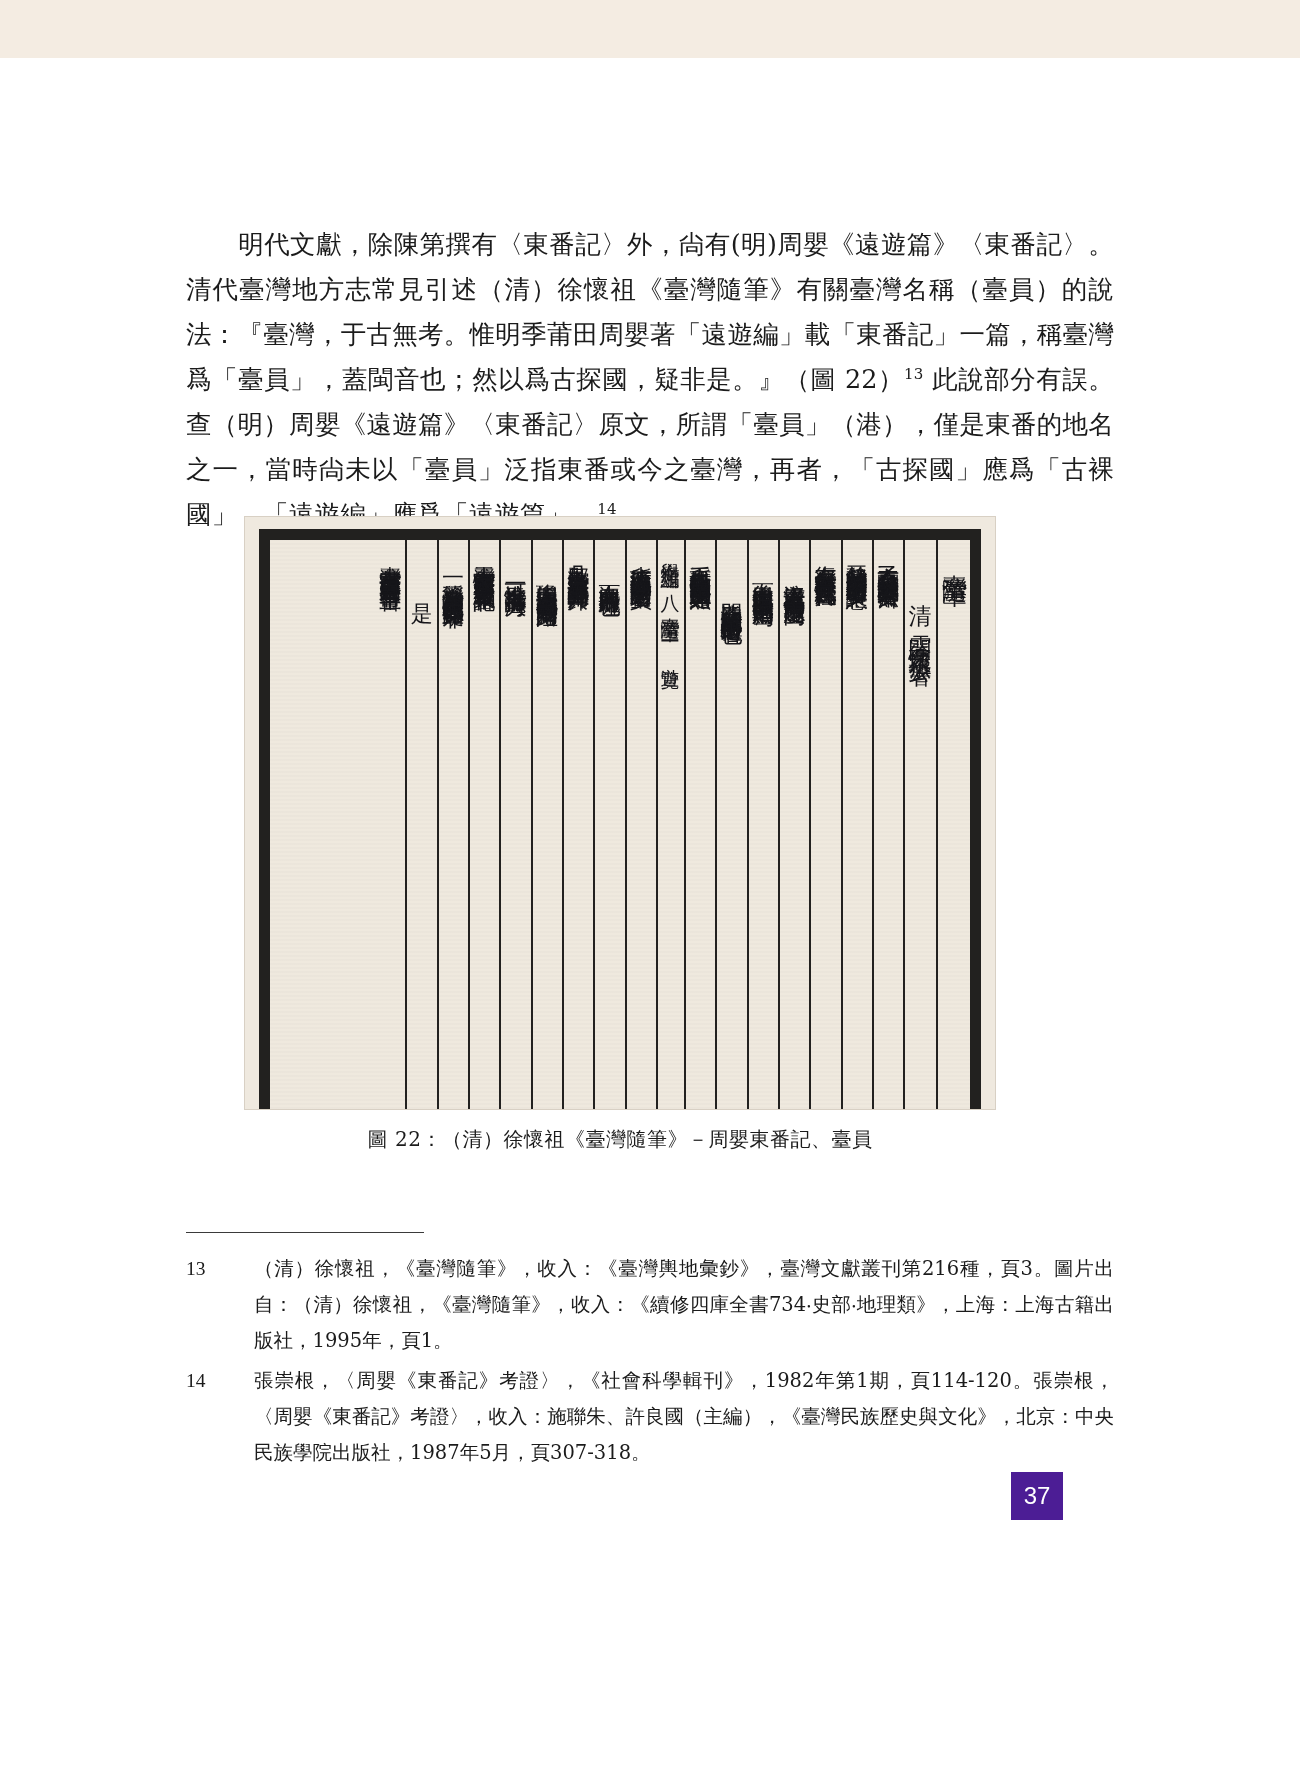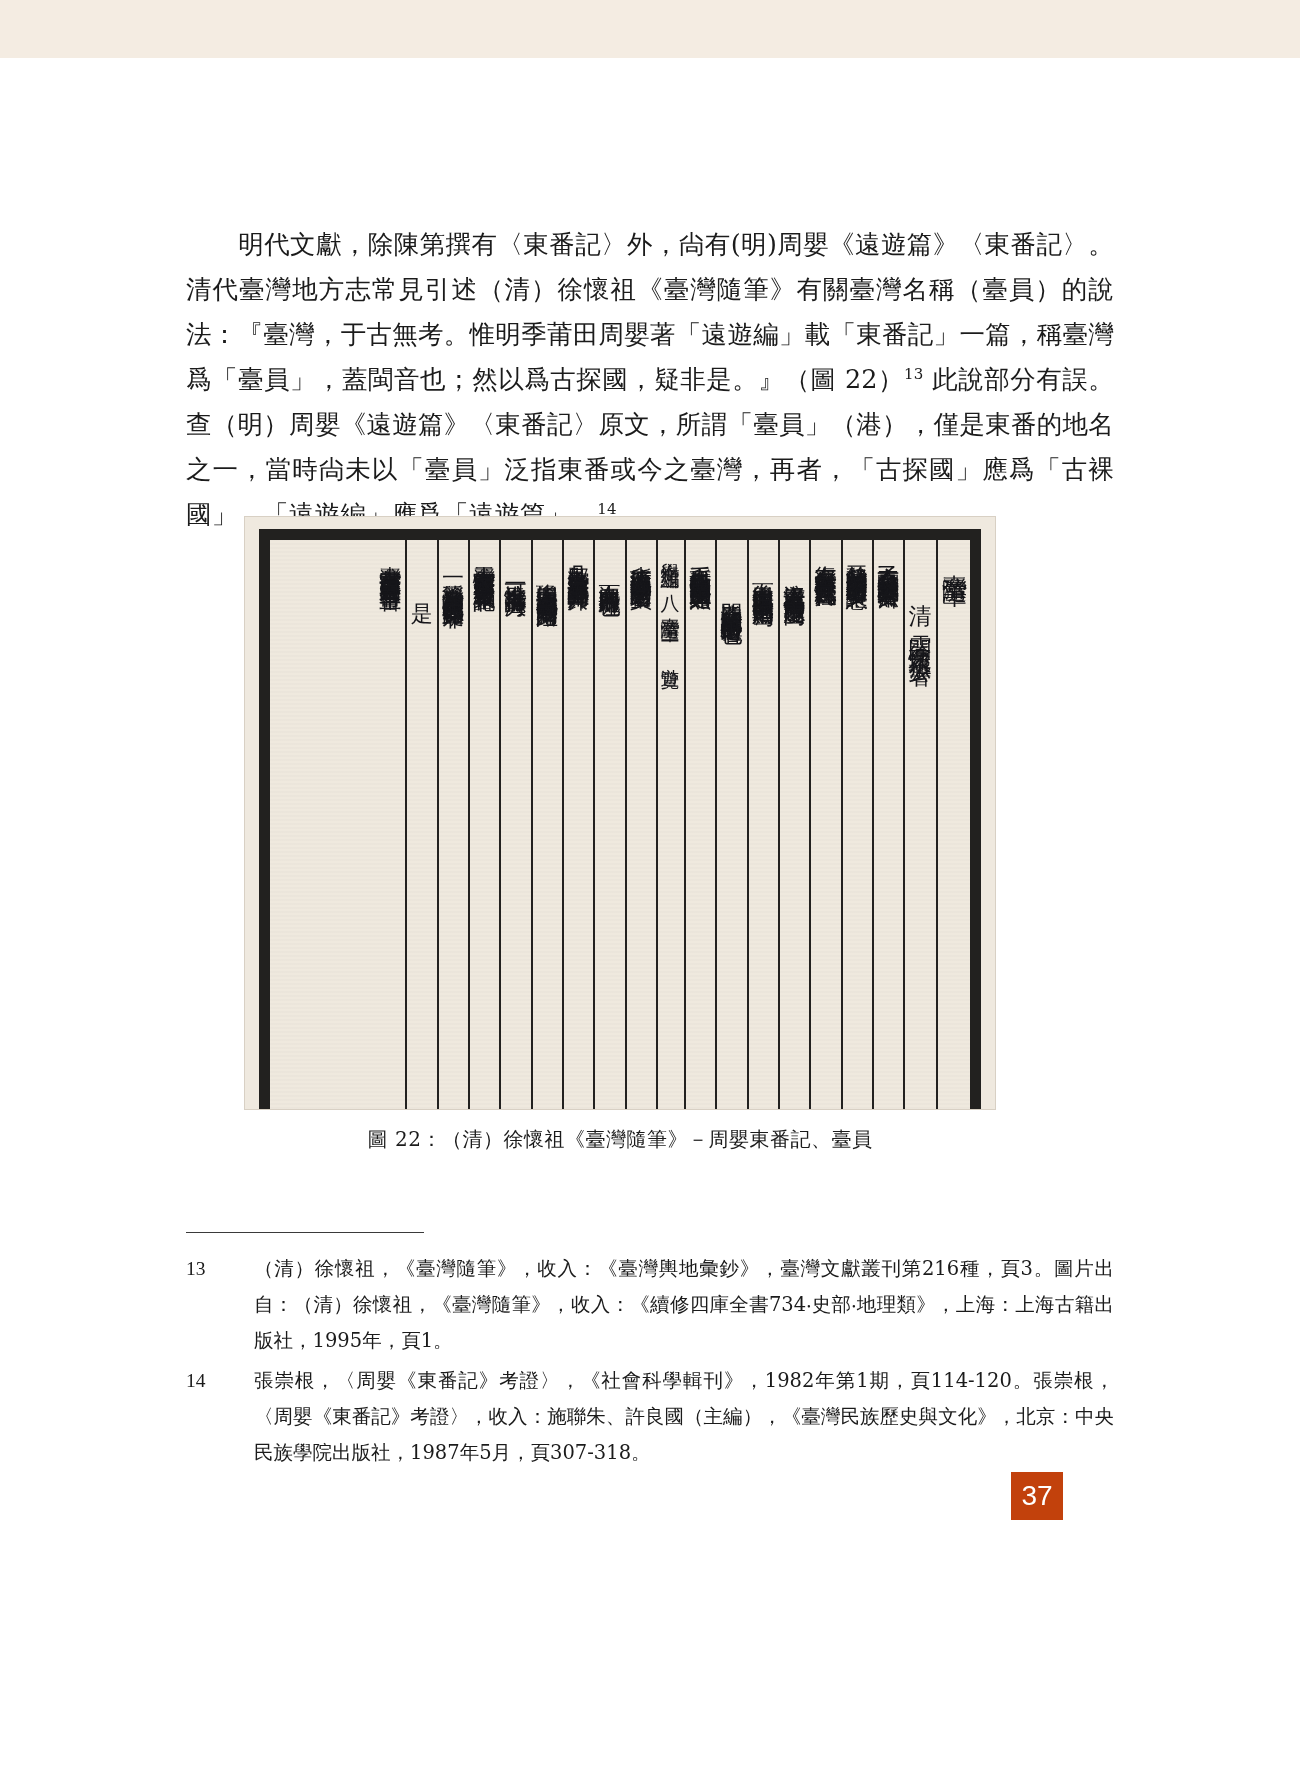--- a/index.html
+++ b/index.html
@@ -168,24 +168,24 @@
     text-justify: inter-ideograph;
     margin-left: 20px;
   }
   
   .page-tab {
     position: absolute;
     right: 0;
     top: 1472px;
     width: 52px;
     height: 48px;
-    background: #c2410c;
+    background: #4c1d95;
     color: #ffffff;
     font-family: "Liberation Sans", sans-serif;
-    font-size: 28px;
+    font-size: 24px;
     display: flex;
     align-items: center;
     justify-content: center;
   }
 </style>
 </head>
 <body>
 
 <div class="page">
   <div class="top-band"></div>

